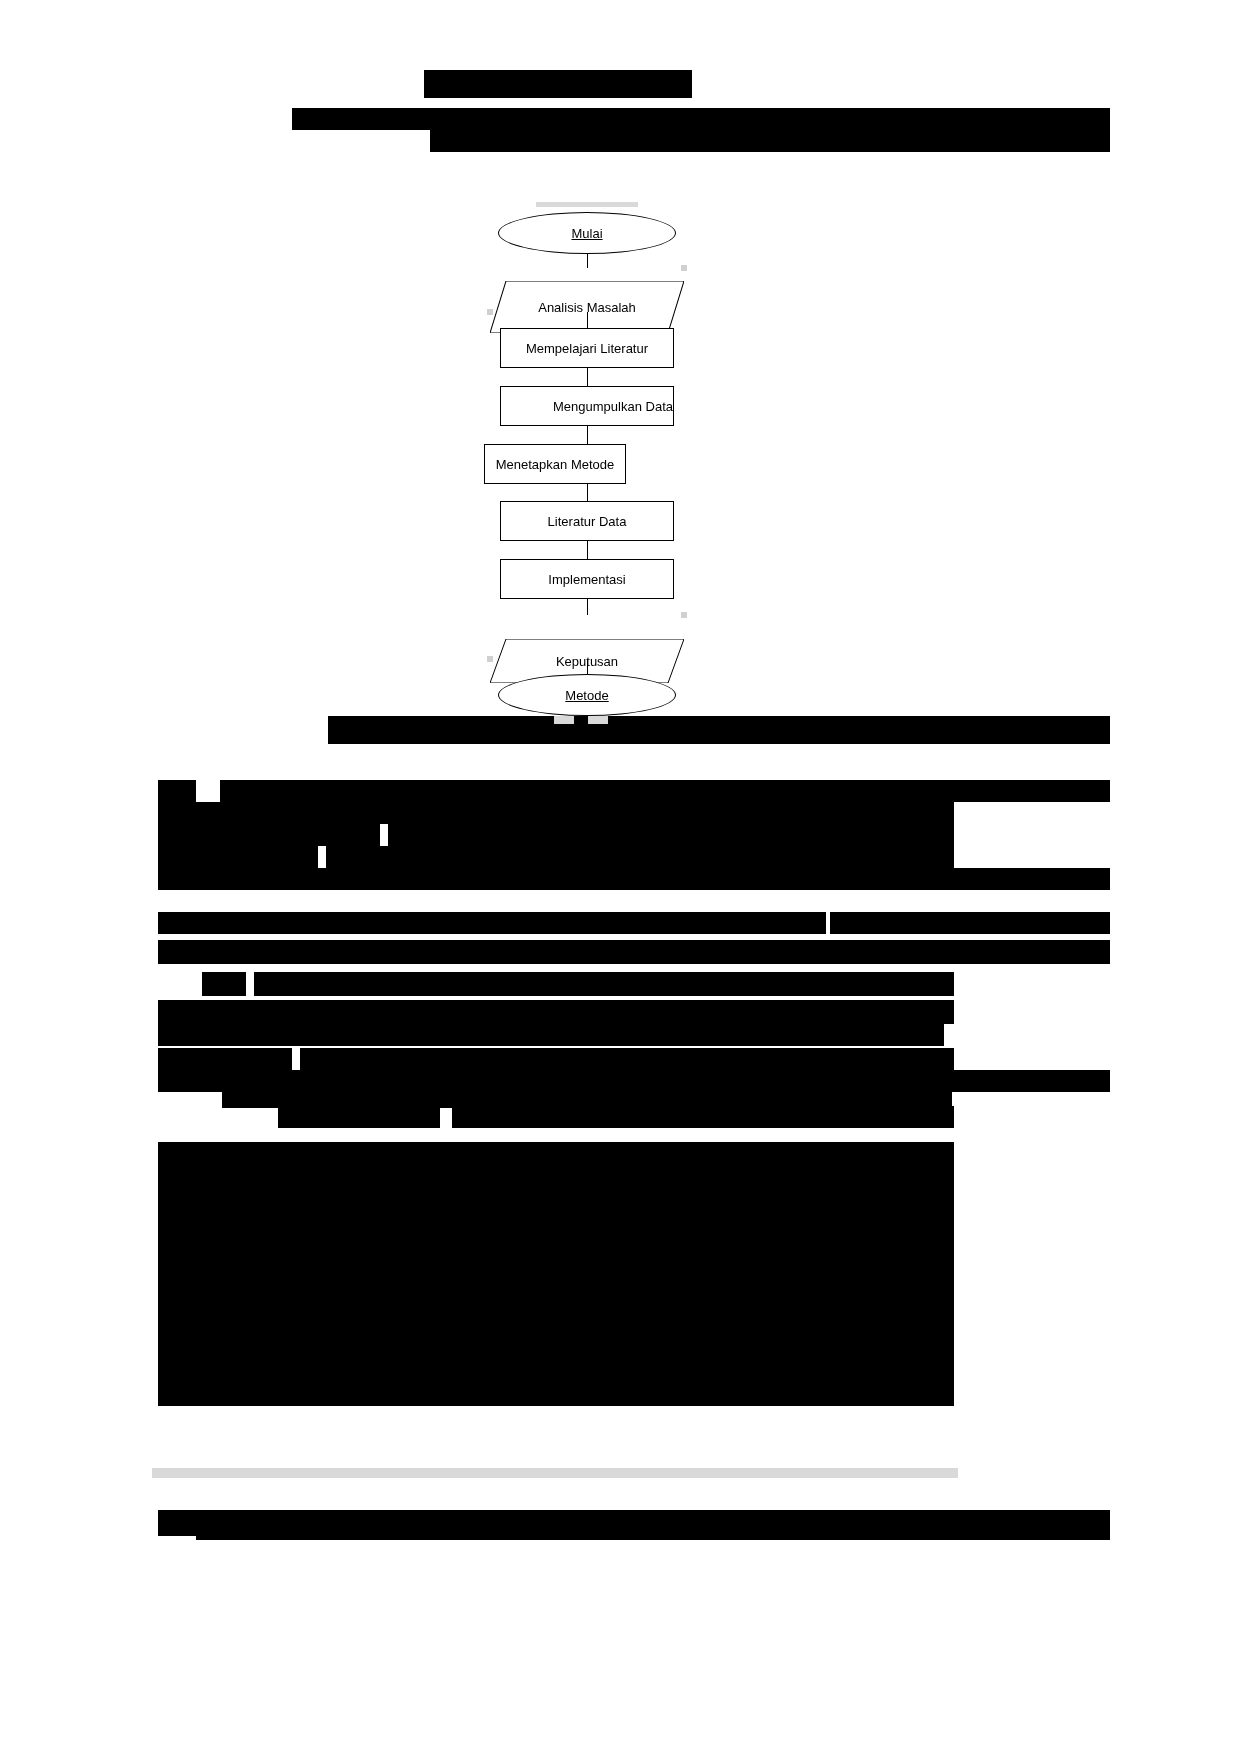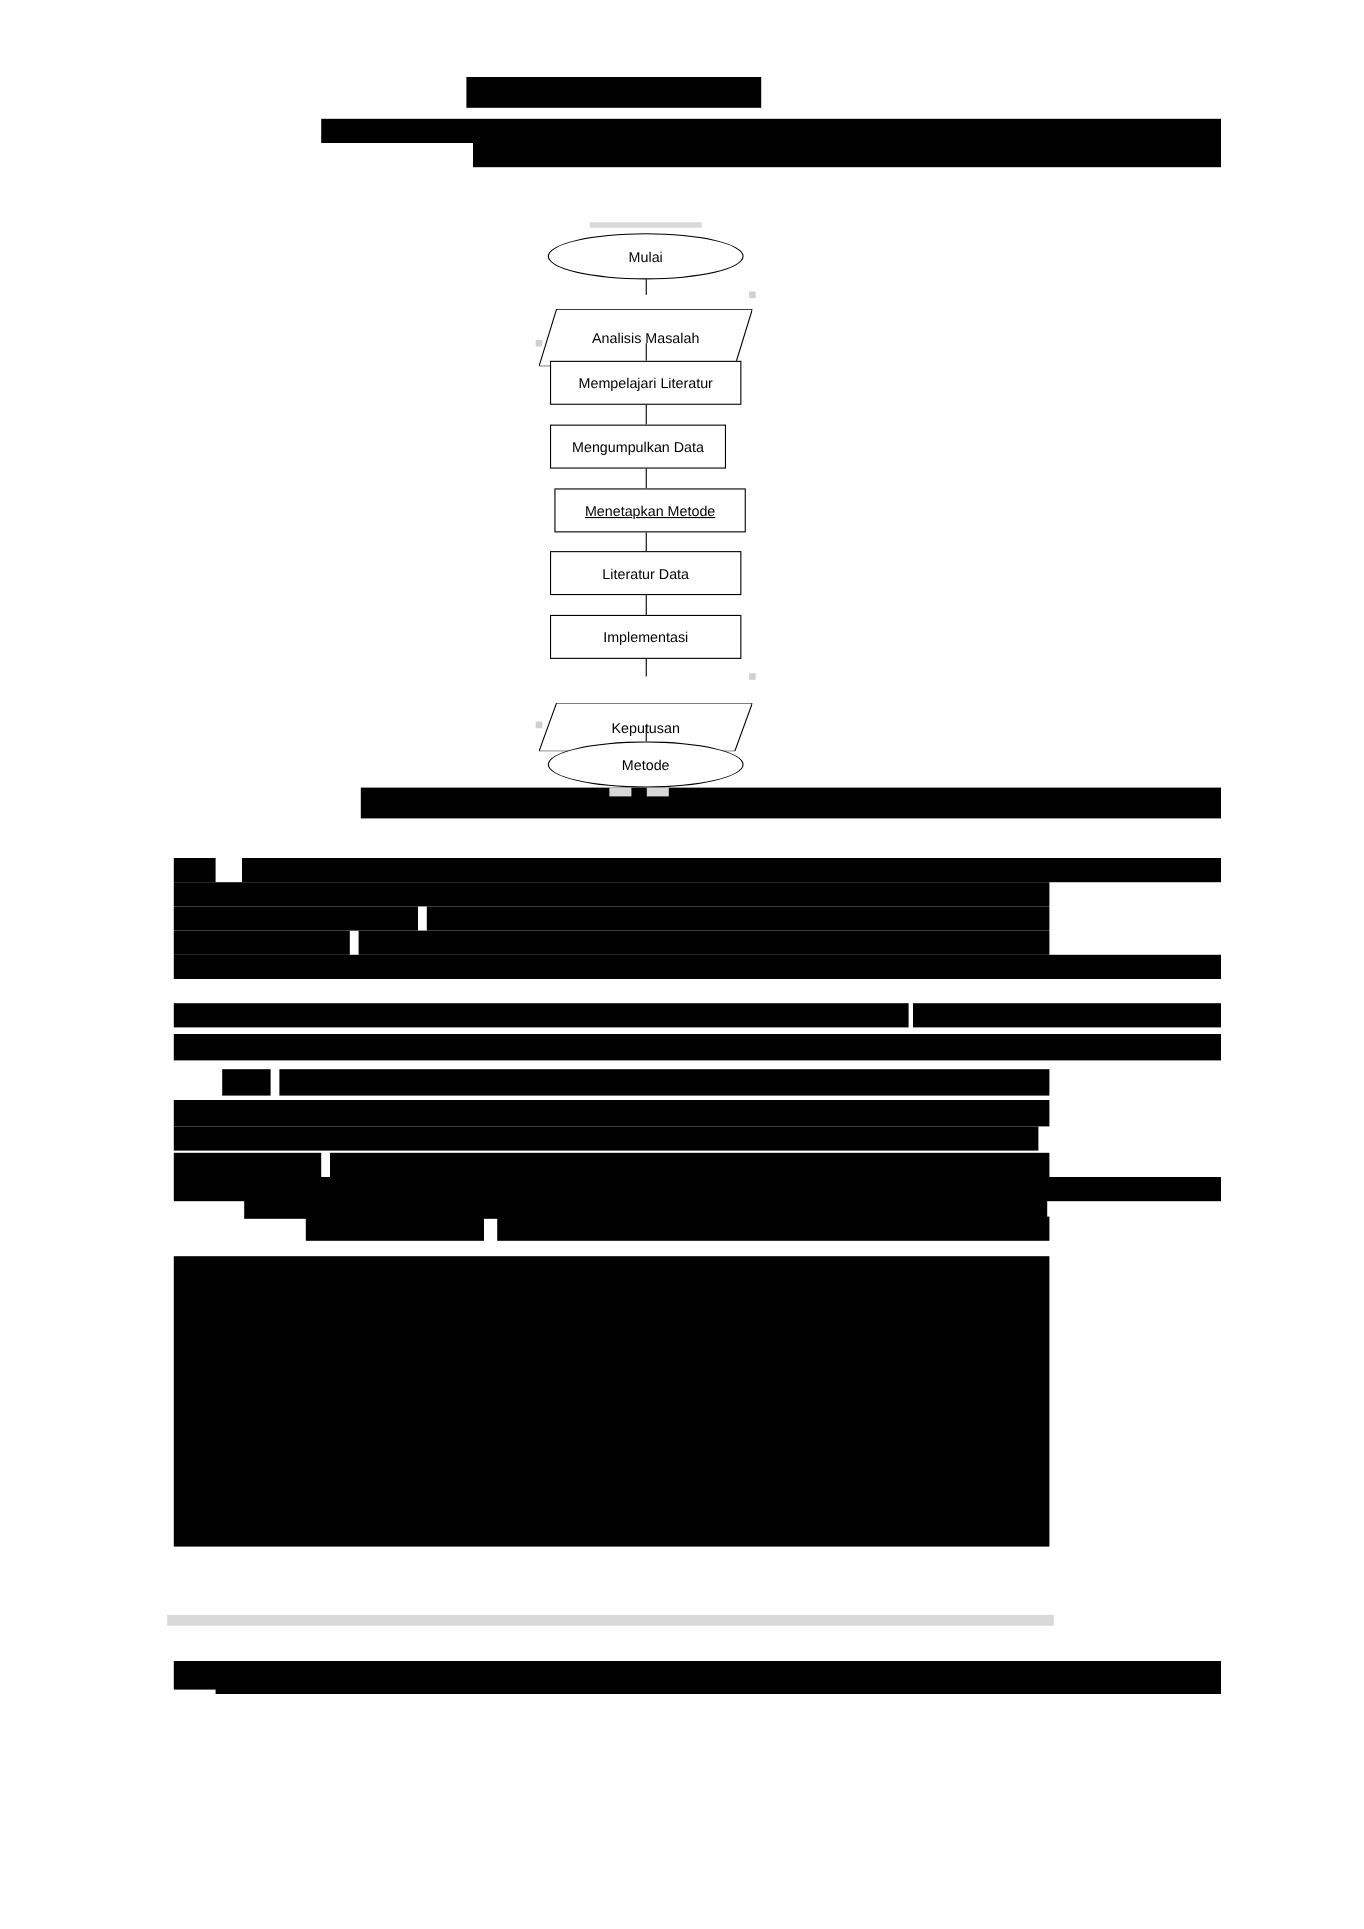--- a/index.html
+++ b/index.html
@@ -42,20 +42,21 @@
     justify-content: center;
     font-size: 13px;
     color: #000000;
     font-family: "Liberation Sans", sans-serif;
     background: #ffffff;
     border: 1px solid #000000;
     white-space: nowrap;
   }
   .node.terminator {
     border-radius: 50%;
+    text-decoration: underline;
   }
   .node.process {
     border-radius: 0;
   }
   .node.io {
     border: none;
     background: transparent;
   }
   .io-shape {
     position: absolute;
@@ -144,26 +145,26 @@
   </div>
   <div class="handle" style="left:681px;top:265px;"></div>
   <div class="handle" style="left:487px;top:309px;"></div>
   <div class="connector" style="left:587px;top:312px;height:16px;"></div>
 
   <div class="node process" style="left:500px;top:328px;width:174px;height:40px;">
     <span>Mempelajari Literatur</span>
   </div>
   <div class="connector" style="left:587px;top:368px;height:18px;"></div>
 
-  <div class="node process" style="left:500px;top:386px;width:160px;height:40px;">
+  <div class="node process" style="left:500px;top:386px;width:174px;height:40px;justify-content:flex-end;">
     <span>Mengumpulkan Data</span>
   </div>
   <div class="connector" style="left:587px;top:426px;height:18px;"></div>
 
-  <div class="node process" style="left:504px;top:444px;width:174px;height:40px;text-decoration:underline;">
+  <div class="node process" style="left:484px;top:444px;width:142px;height:40px;">
     <span>Menetapkan Metode</span>
   </div>
   <div class="connector" style="left:587px;top:484px;height:17px;"></div>
 
   <div class="node process" style="left:500px;top:501px;width:174px;height:40px;">
     <span>Literatur Data</span>
   </div>
   <div class="connector" style="left:587px;top:541px;height:18px;"></div>
 
   <div class="node process" style="left:500px;top:559px;width:174px;height:40px;">

